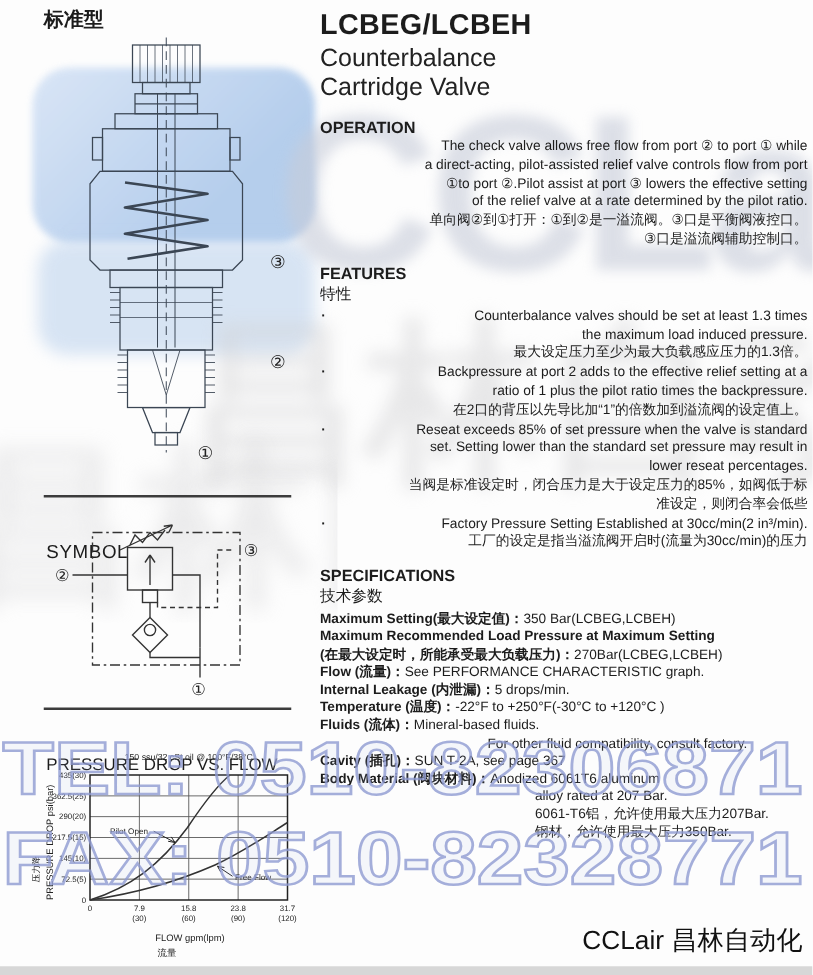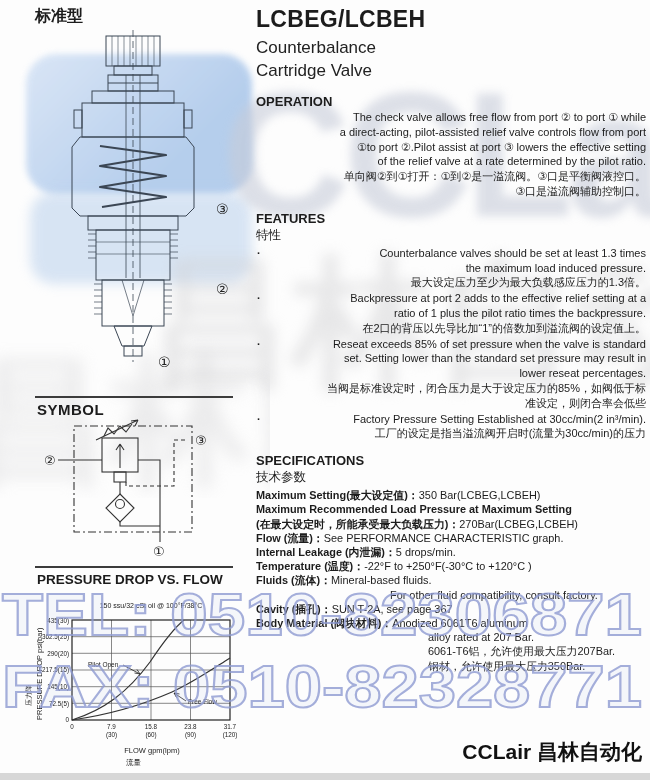--- a/index.html
+++ b/index.html
@@ -15,41 +15,41 @@
              color:#c7ccd9;filter:blur(5px);opacity:.6;white-space:nowrap;}
   .wm-cn1{left:150px;top:228px;font-size:142px;font-weight:bold;color:#d2d2d4;
           filter:blur(7px);opacity:.5;white-space:nowrap;}
   .wm-cn2{left:-30px;top:328px;width:300px;height:170px;overflow:hidden;}
   .wm-cn2 span{font-size:140px;font-weight:bold;color:#d6d6d8;filter:blur(8px);opacity:.45;white-space:nowrap;display:block;}
   .wm-phone{left:0;top:0;z-index:3;opacity:.8;}
   
   .type-label{position:absolute;left:35px;top:6px;font-size:16px;font-weight:bold;z-index:1;}
   .lsvg{position:absolute;z-index:1;}
   .rule{position:absolute;left:35px;width:198px;border-top:2px solid #3c3c3c;z-index:1;}
-  .sec-head{position:absolute;left:37px;z-index:1;font-weight:bold;}
+  .sec-head{position:absolute;left:37px;z-index:1;font-weight:normal;margin-top:32px;}
   #symbol-head{top:401px;font-size:15px;letter-spacing:.5px;}
   #chart-head{top:572px;font-size:13.5px;}
   
   .rcol{position:absolute;left:256px;top:6px;width:390px;z-index:1;}
   .rcol h1{font-size:23px;margin:0 0 3px 0;letter-spacing:.3px;}
   .t-cn{font-size:17px;margin:0 0 4px 0;color:#2a2a2a;}
-  .t-en{font-size:17px;line-height:23px;color:#222;}
+  .t-en{font-size:20px;line-height:23px;color:#222;}
   h2.sh{font-size:13px;font-weight:bold;margin:12px 0 1px 0;}
   .h-cn{font-size:12.5px;margin:0 0 2px 0;}
   .body,.bullet{font-size:11px;line-height:14.8px;}
   .ml{white-space:pre-line;text-align:right;}
   .bullet{position:relative;padding-left:9px;margin-bottom:1px;}
   .bullet::before{content:"\00B7";position:absolute;left:1px;top:0;font-weight:bold;}
   .srow{font-size:10.9px;line-height:14.2px;}
   .srow .b{font-weight:bold;}
   .ind1{padding-left:134px;}
   .ind2{padding-left:172px;}
   
   .footer{position:absolute;left:0;top:738px;width:642px;text-align:right;font-size:21px;
-          font-weight:700;z-index:2;color:#111;}
+          font-weight:400;z-index:2;color:#111;}
   .bottom-strip{position:absolute;left:0;bottom:0;width:650px;height:7px;background:#d7d7d7;z-index:2;}
   svg text{font-family:"Liberation Sans","DejaVu Sans",sans-serif;}
 </style>
 </head>
 <body>
 
 <div class="wm wm-blob1"></div>
 <div class="wm wm-blob2"></div>
 <div class="wm wm-cclair">CCLair</div>
 <div class="wm wm-cn1">昌林自动化</div>

